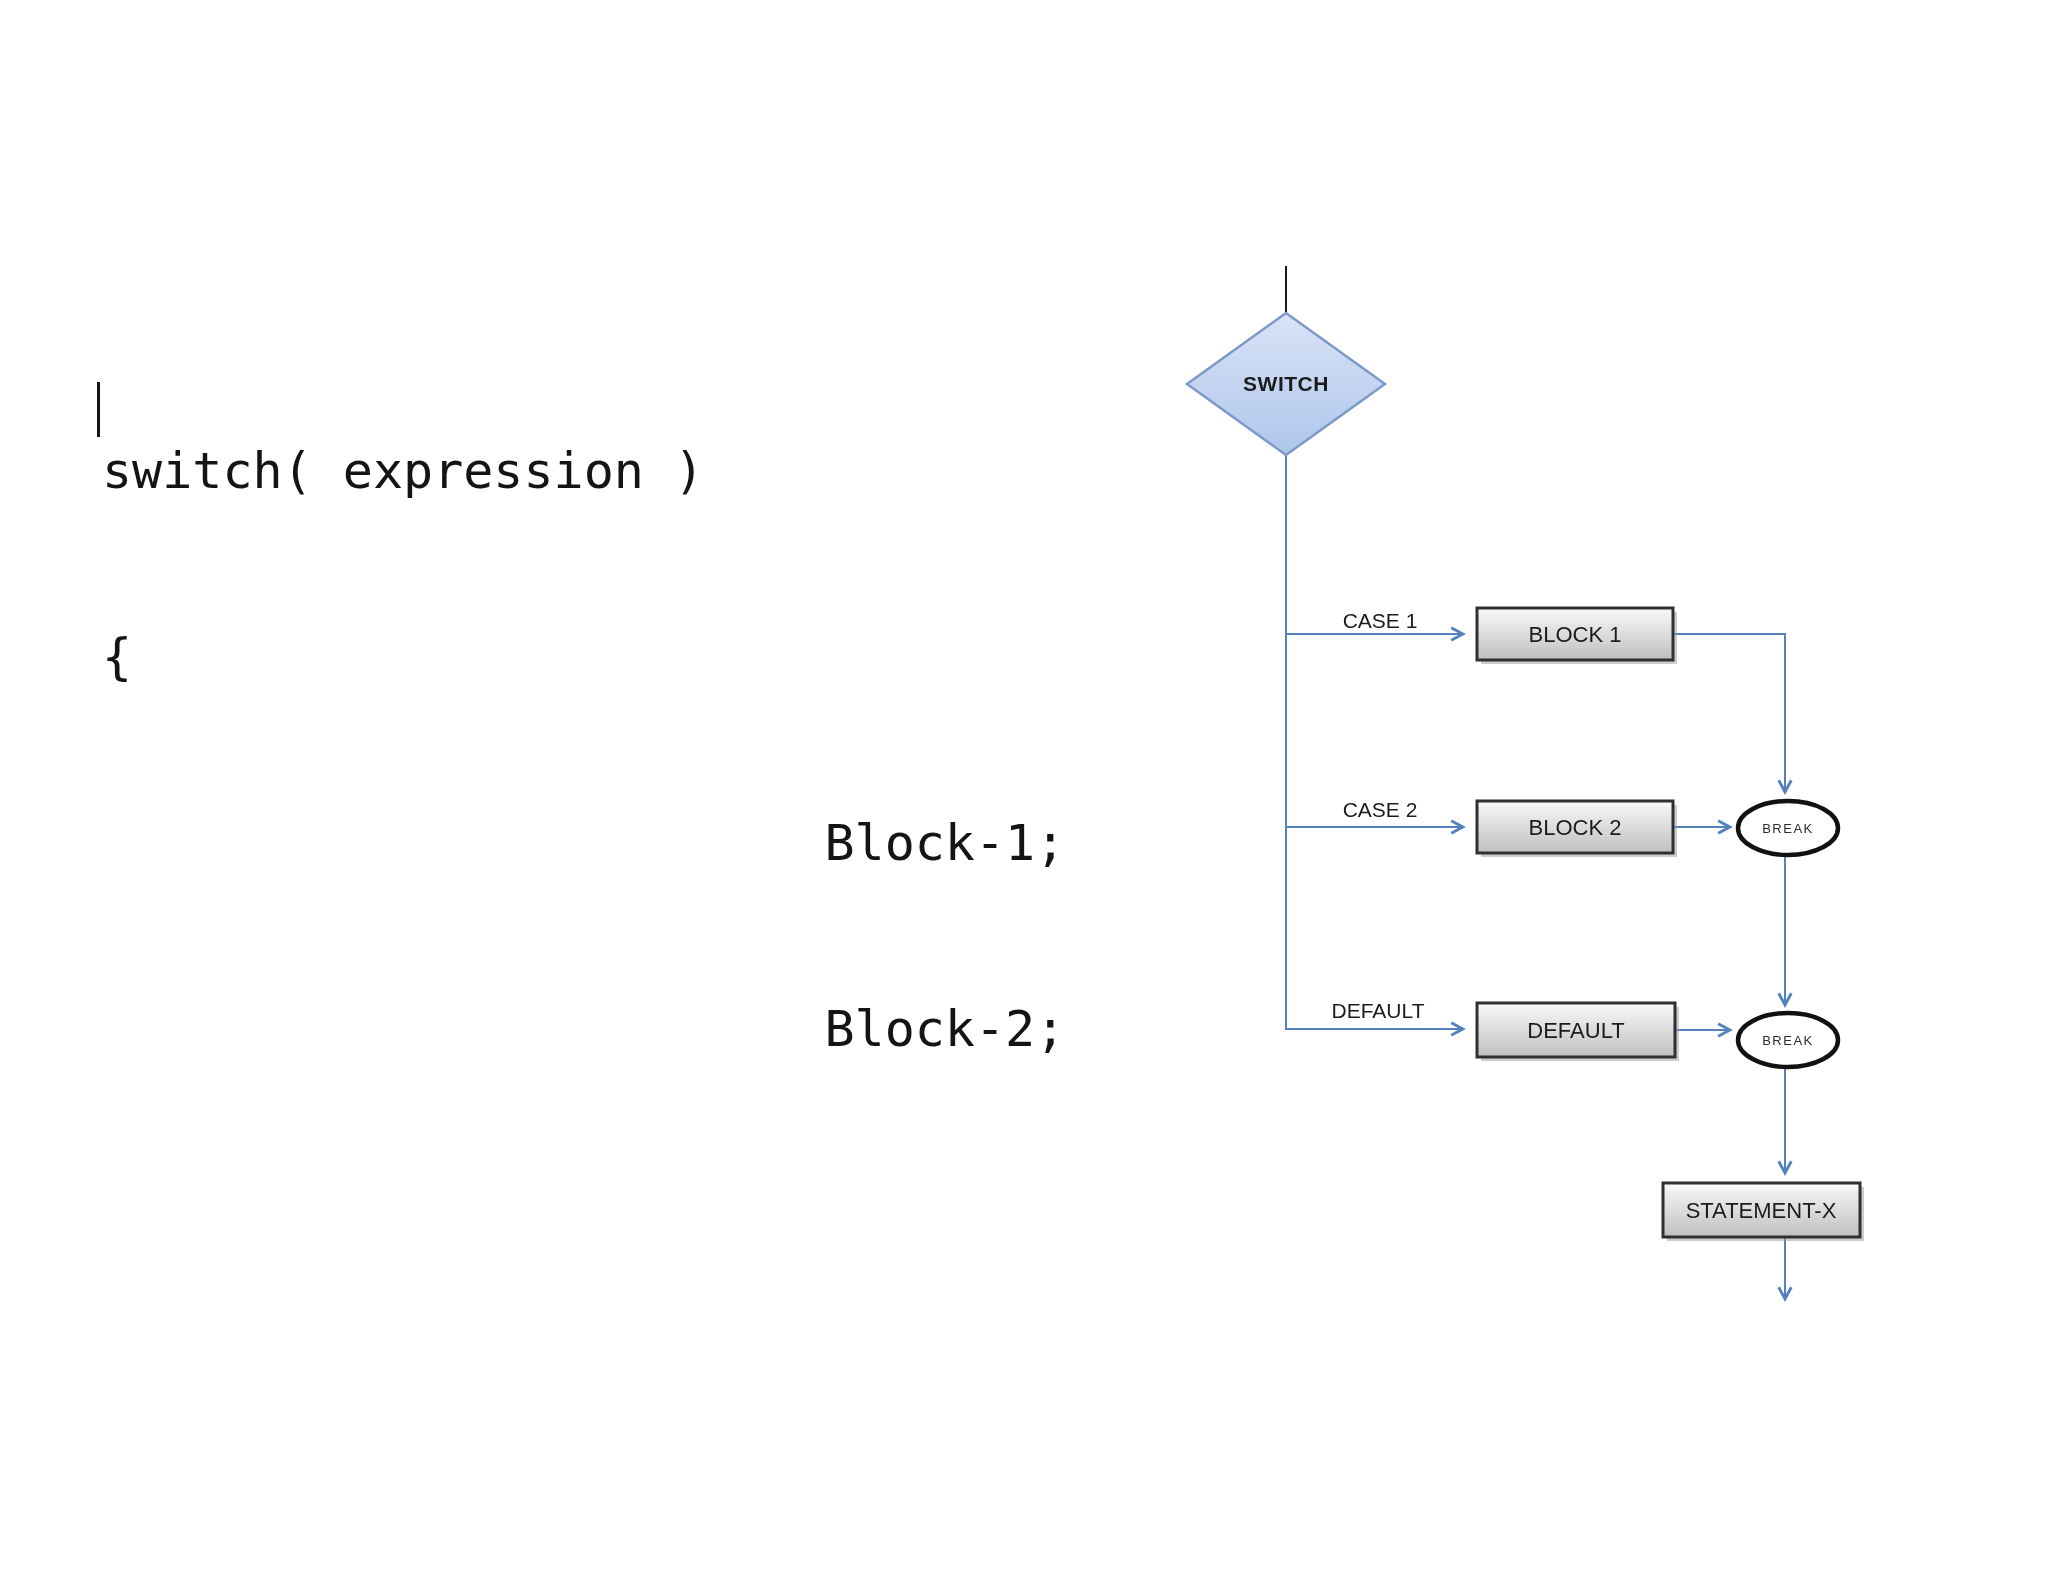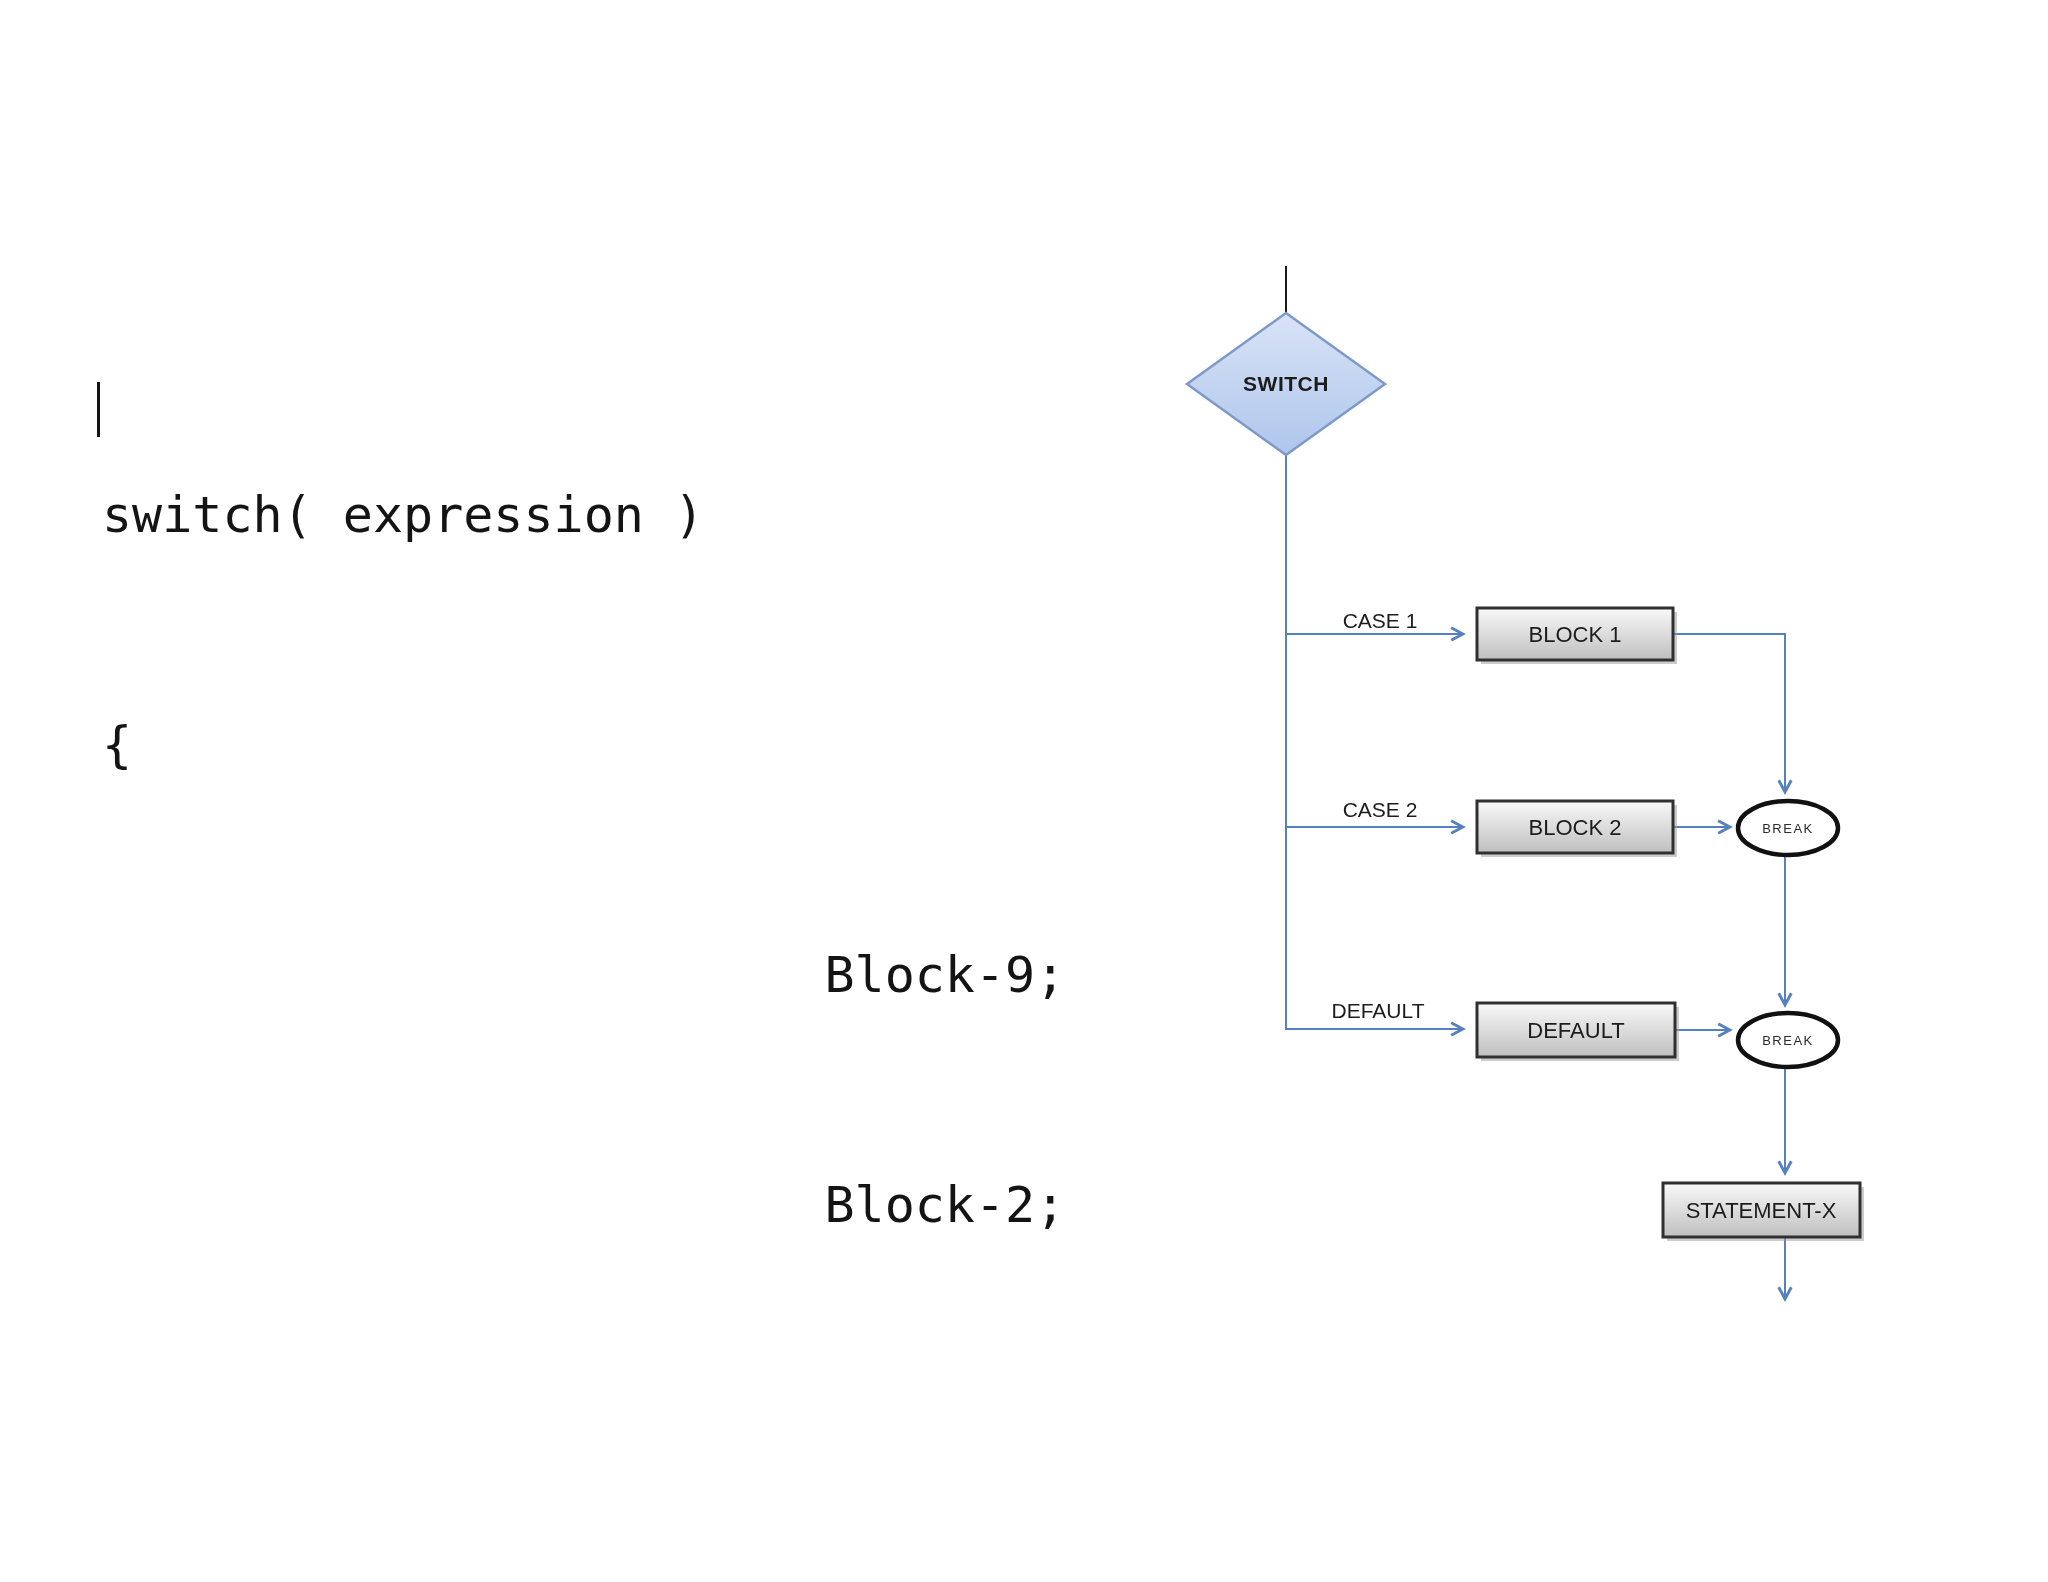--- a/index.html
+++ b/index.html
@@ -15,21 +15,21 @@
   #code-block {
     position: absolute;
     left: 102px;
     top: 316px;
     font-family: "DejaVu Sans Mono", "Liberation Mono", monospace;
     font-size: 50px;
     line-height: 62px;
     color: #141414;
     white-space: pre;
   }
-  .code-line { height: 62px; white-space: pre; margin-top: 44px; }
+  .code-line { height: 62px; white-space: pre; }
   #text-cursor {
     position: absolute;
     left: 97px;
     top: 382px;
     width: 3px;
     height: 55px;
     background: #141414;
   }
   
   #flow-svg { position: absolute; left: 0; top: 0; }
@@ -45,21 +45,21 @@
   .break-label { font-size: 13px; letter-spacing: 1.5px; fill: #2b2b2b; }
 </style>
 </head>
 <body>
 
 <div id="canvas">
 
   <div id="code-block">
     <div class="code-line">switch( expression )</div>
     <div class="code-line">{</div>
-    <div class="code-line">                        Block-9;</div>
+    <div class="code-line">                        Block-1;</div>
     <div class="code-line">                        Block-2;</div>
     
     
     
     
     
     
     
     
     

